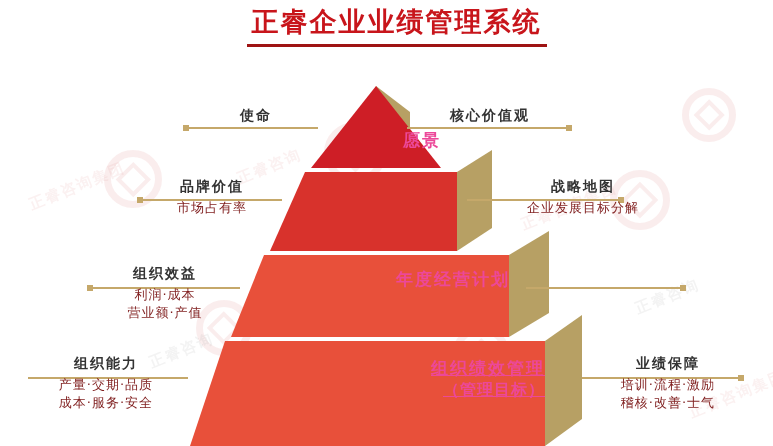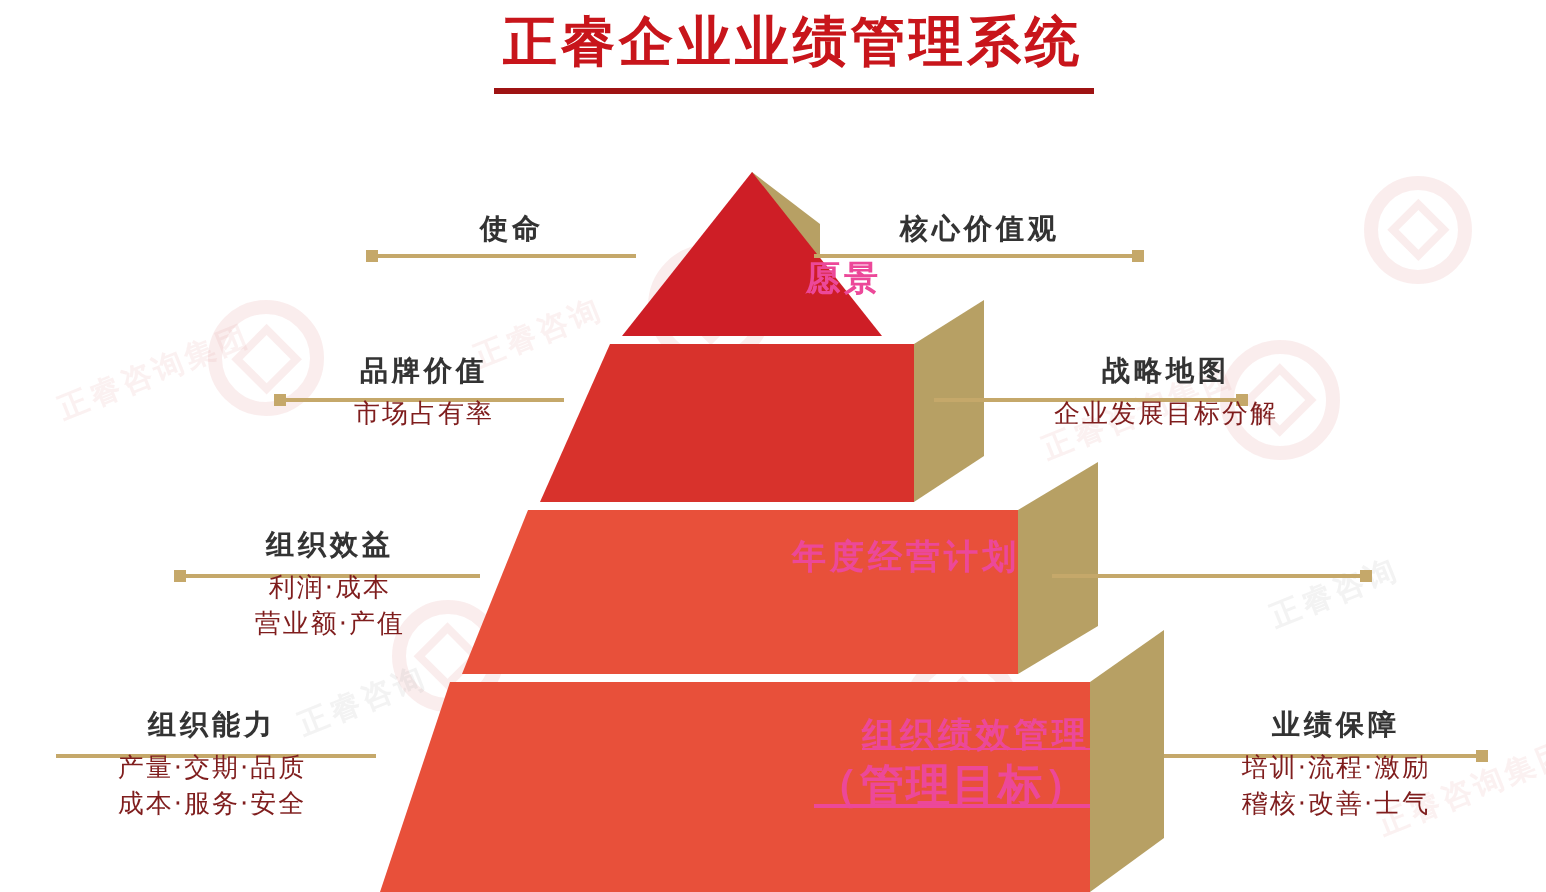--- a/index.html
+++ b/index.html
@@ -198,21 +198,21 @@
     <span>愿景</span>
   </div>
 
 
   <div class="tier-label" style="left:250px; top:269px; width:260px; font-size:17px;">
     <span>年度经营计划</span>
   </div>
 
   <div class="tier-label" style="left:210px; top:358px; width:335px; font-size:17px;text-decoration:underline;">
     <span>组织绩效管理</span>
-    <span class="sub" style="font-size:22px;">（管理目标）</span>
+    <span class="sub" style="font-size:16px;">（管理目标）</span>
   </div>
 
   <div class="conn" style="left:0; top:127px; width:773px; height:2px;">
     <div class="line" style="left:186px; width:132px;"></div>
     <div class="dot" style="left:183px;"></div>
     <div class="line" style="left:407px; width:163px;"></div>
     <div class="dot" style="left:566px;"></div>
   </div>
   <div class="side-label left" style="left:196px; top:106px; width:120px;">
     <div class="hd">使命</div>

